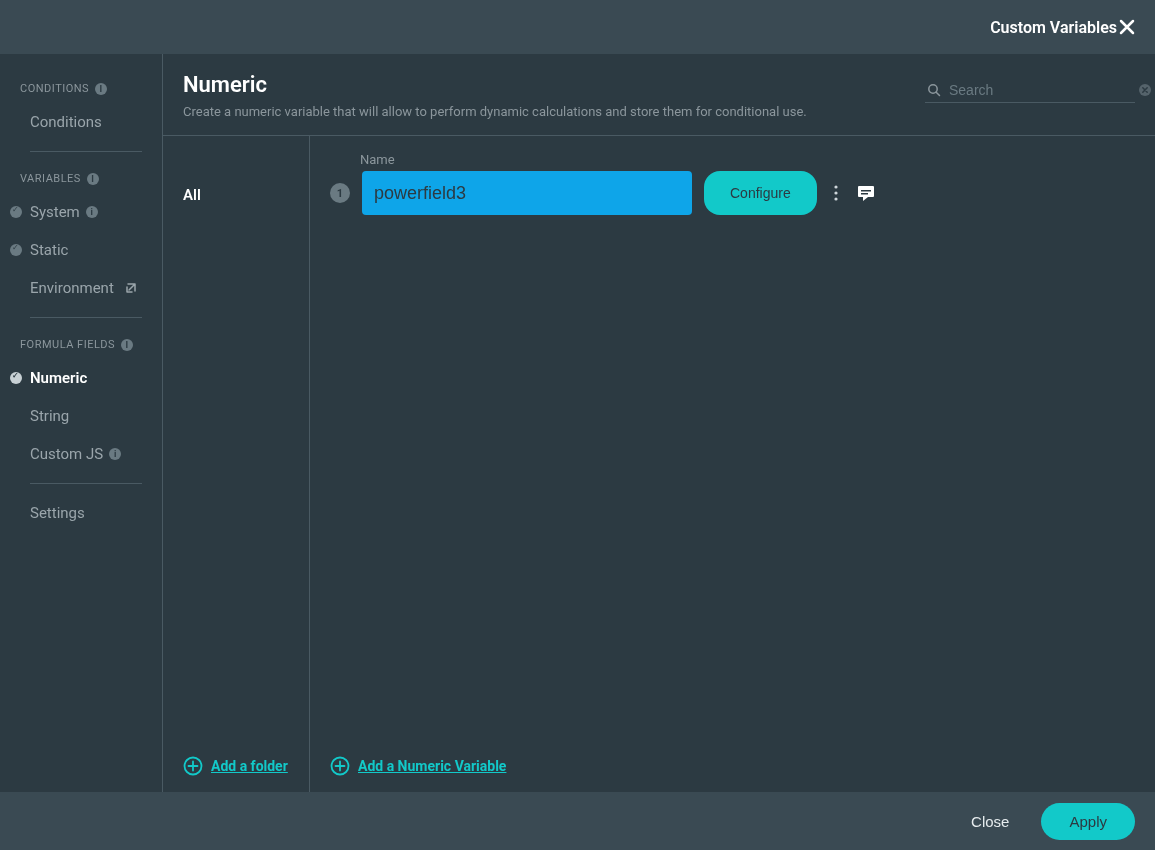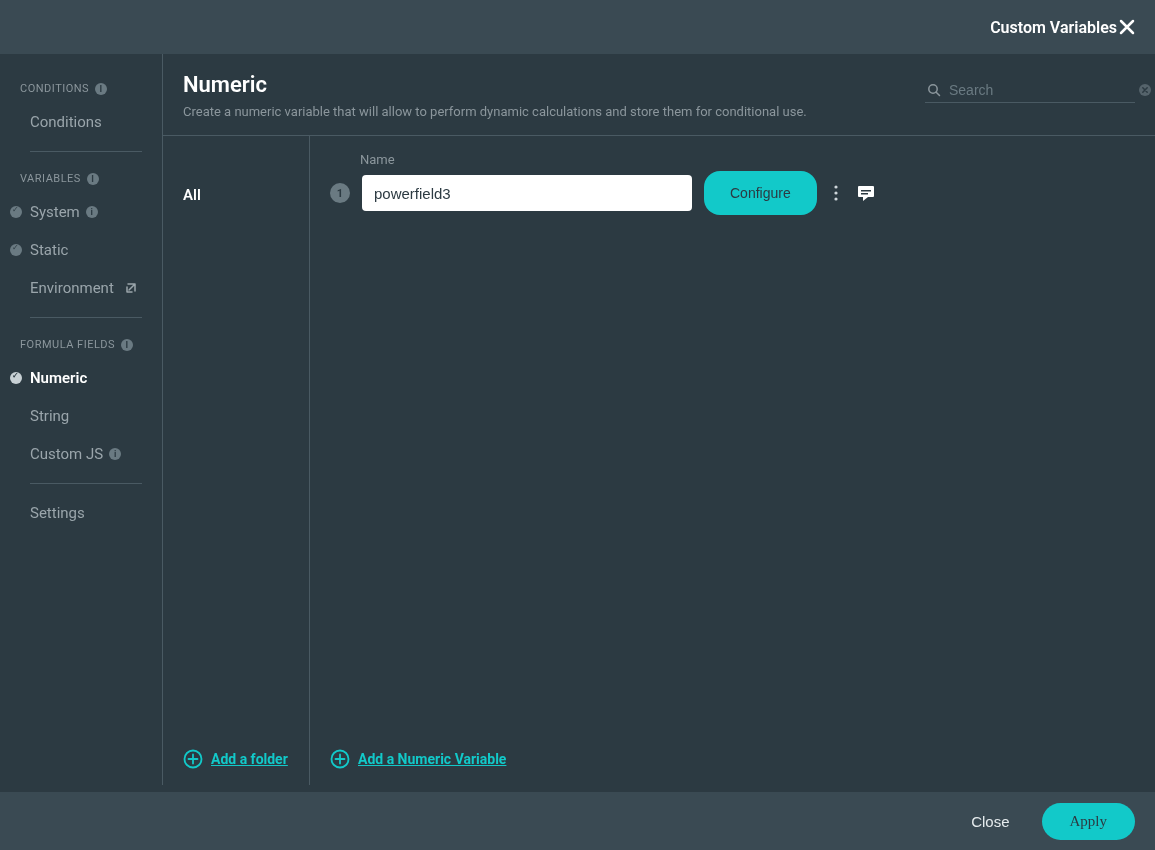--- a/index.html
+++ b/index.html
@@ -160,27 +160,27 @@
 .items-list { flex: 1; padding: 16px 20px; }
 .field-label { font-size: 13px; color: #8b969c; margin-left: 30px; margin-bottom: 4px; }
 .var-row { display: flex; align-items: center; gap: 12px; }
 .row-num {
   width: 20px; height: 20px; border-radius: 50%;
   background: #6a7a82; color: #2c3a42; font-size: 11px; font-weight: bold;
   display: inline-flex; align-items: center; justify-content: center;
 }
 .name-input {
   flex: 0 0 330px;
-  height: 36px;
+  height: 44px;
   border-radius: 4px;
   border: none;
   padding: 0 12px;
-  font-size: 15px;
+  font-size: 18px;
   color: #2c3a42;
-  background: #ffffff;
+  background: #0ea5e9;
   outline: none;
 }
 .configure-btn {
   height: 44px;
   padding: 0 26px;
   border-radius: 16px;
   border: none;
   background: #12c9c9;
   color: #2c3a42;
   font-size: 14px;
@@ -191,30 +191,29 @@
 .comment-icon { cursor: pointer; color:#fff; }
 
 .footer {
   height: 58px;
   background: #3a4a53;
   display: flex;
   align-items: center;
   justify-content: flex-end;
   gap: 18px;
   padding: 0 20px;
-  margin-top: 7px;
 }
 .btn-text {
   background: transparent; border: none; color: #e6ecee;
   font-size: 15px; cursor: pointer; padding: 8px 14px;
 }
 .btn-primary {
   background: #12c9c9; border: none; color: #2c3a42;
   font-size: 15px; font-weight: 500; cursor: pointer;
-  padding: 10px 28px; border-radius: 20px; font-family: Liberation Serif, serif;
+  padding: 10px 28px; border-radius: 20px;
 }
 svg { display: block; }
 </style>
 </head>
 <body>
 
 <div class="titlebar">
   <div class="titlebar-title">Custom Variables</div>
   <div class="close-x">
     <svg width="20" height="20" viewBox="0 0 20 20">

